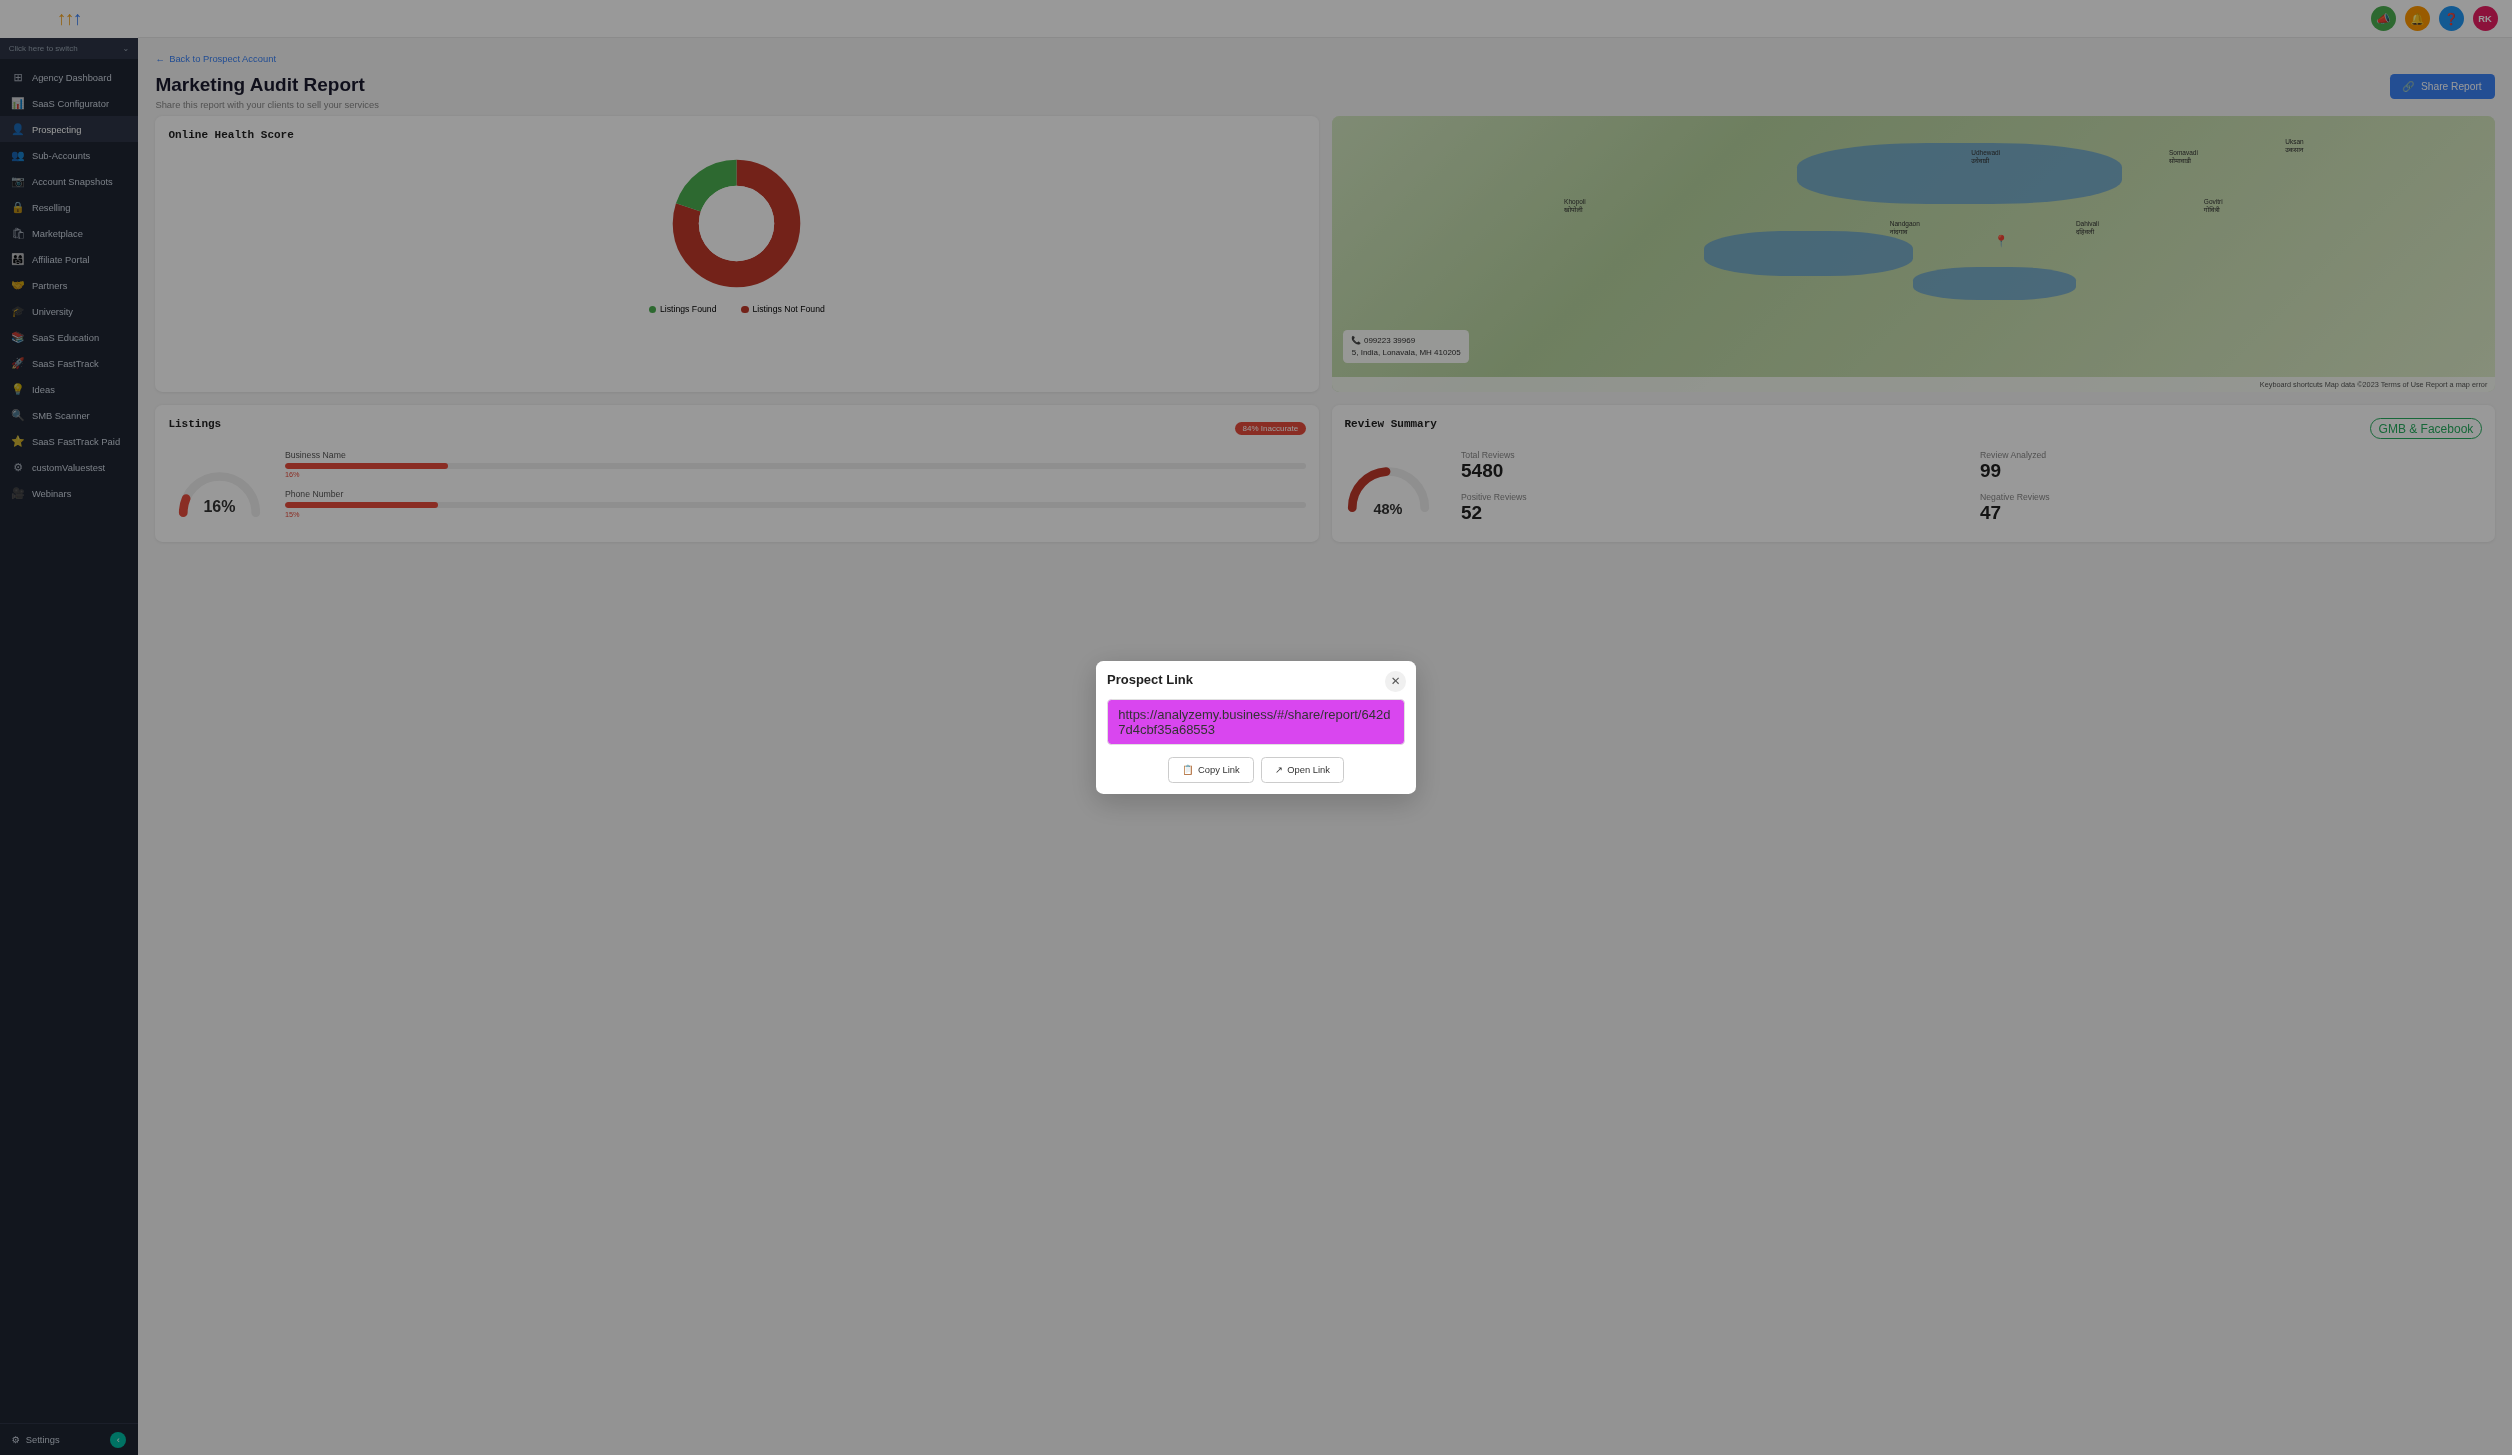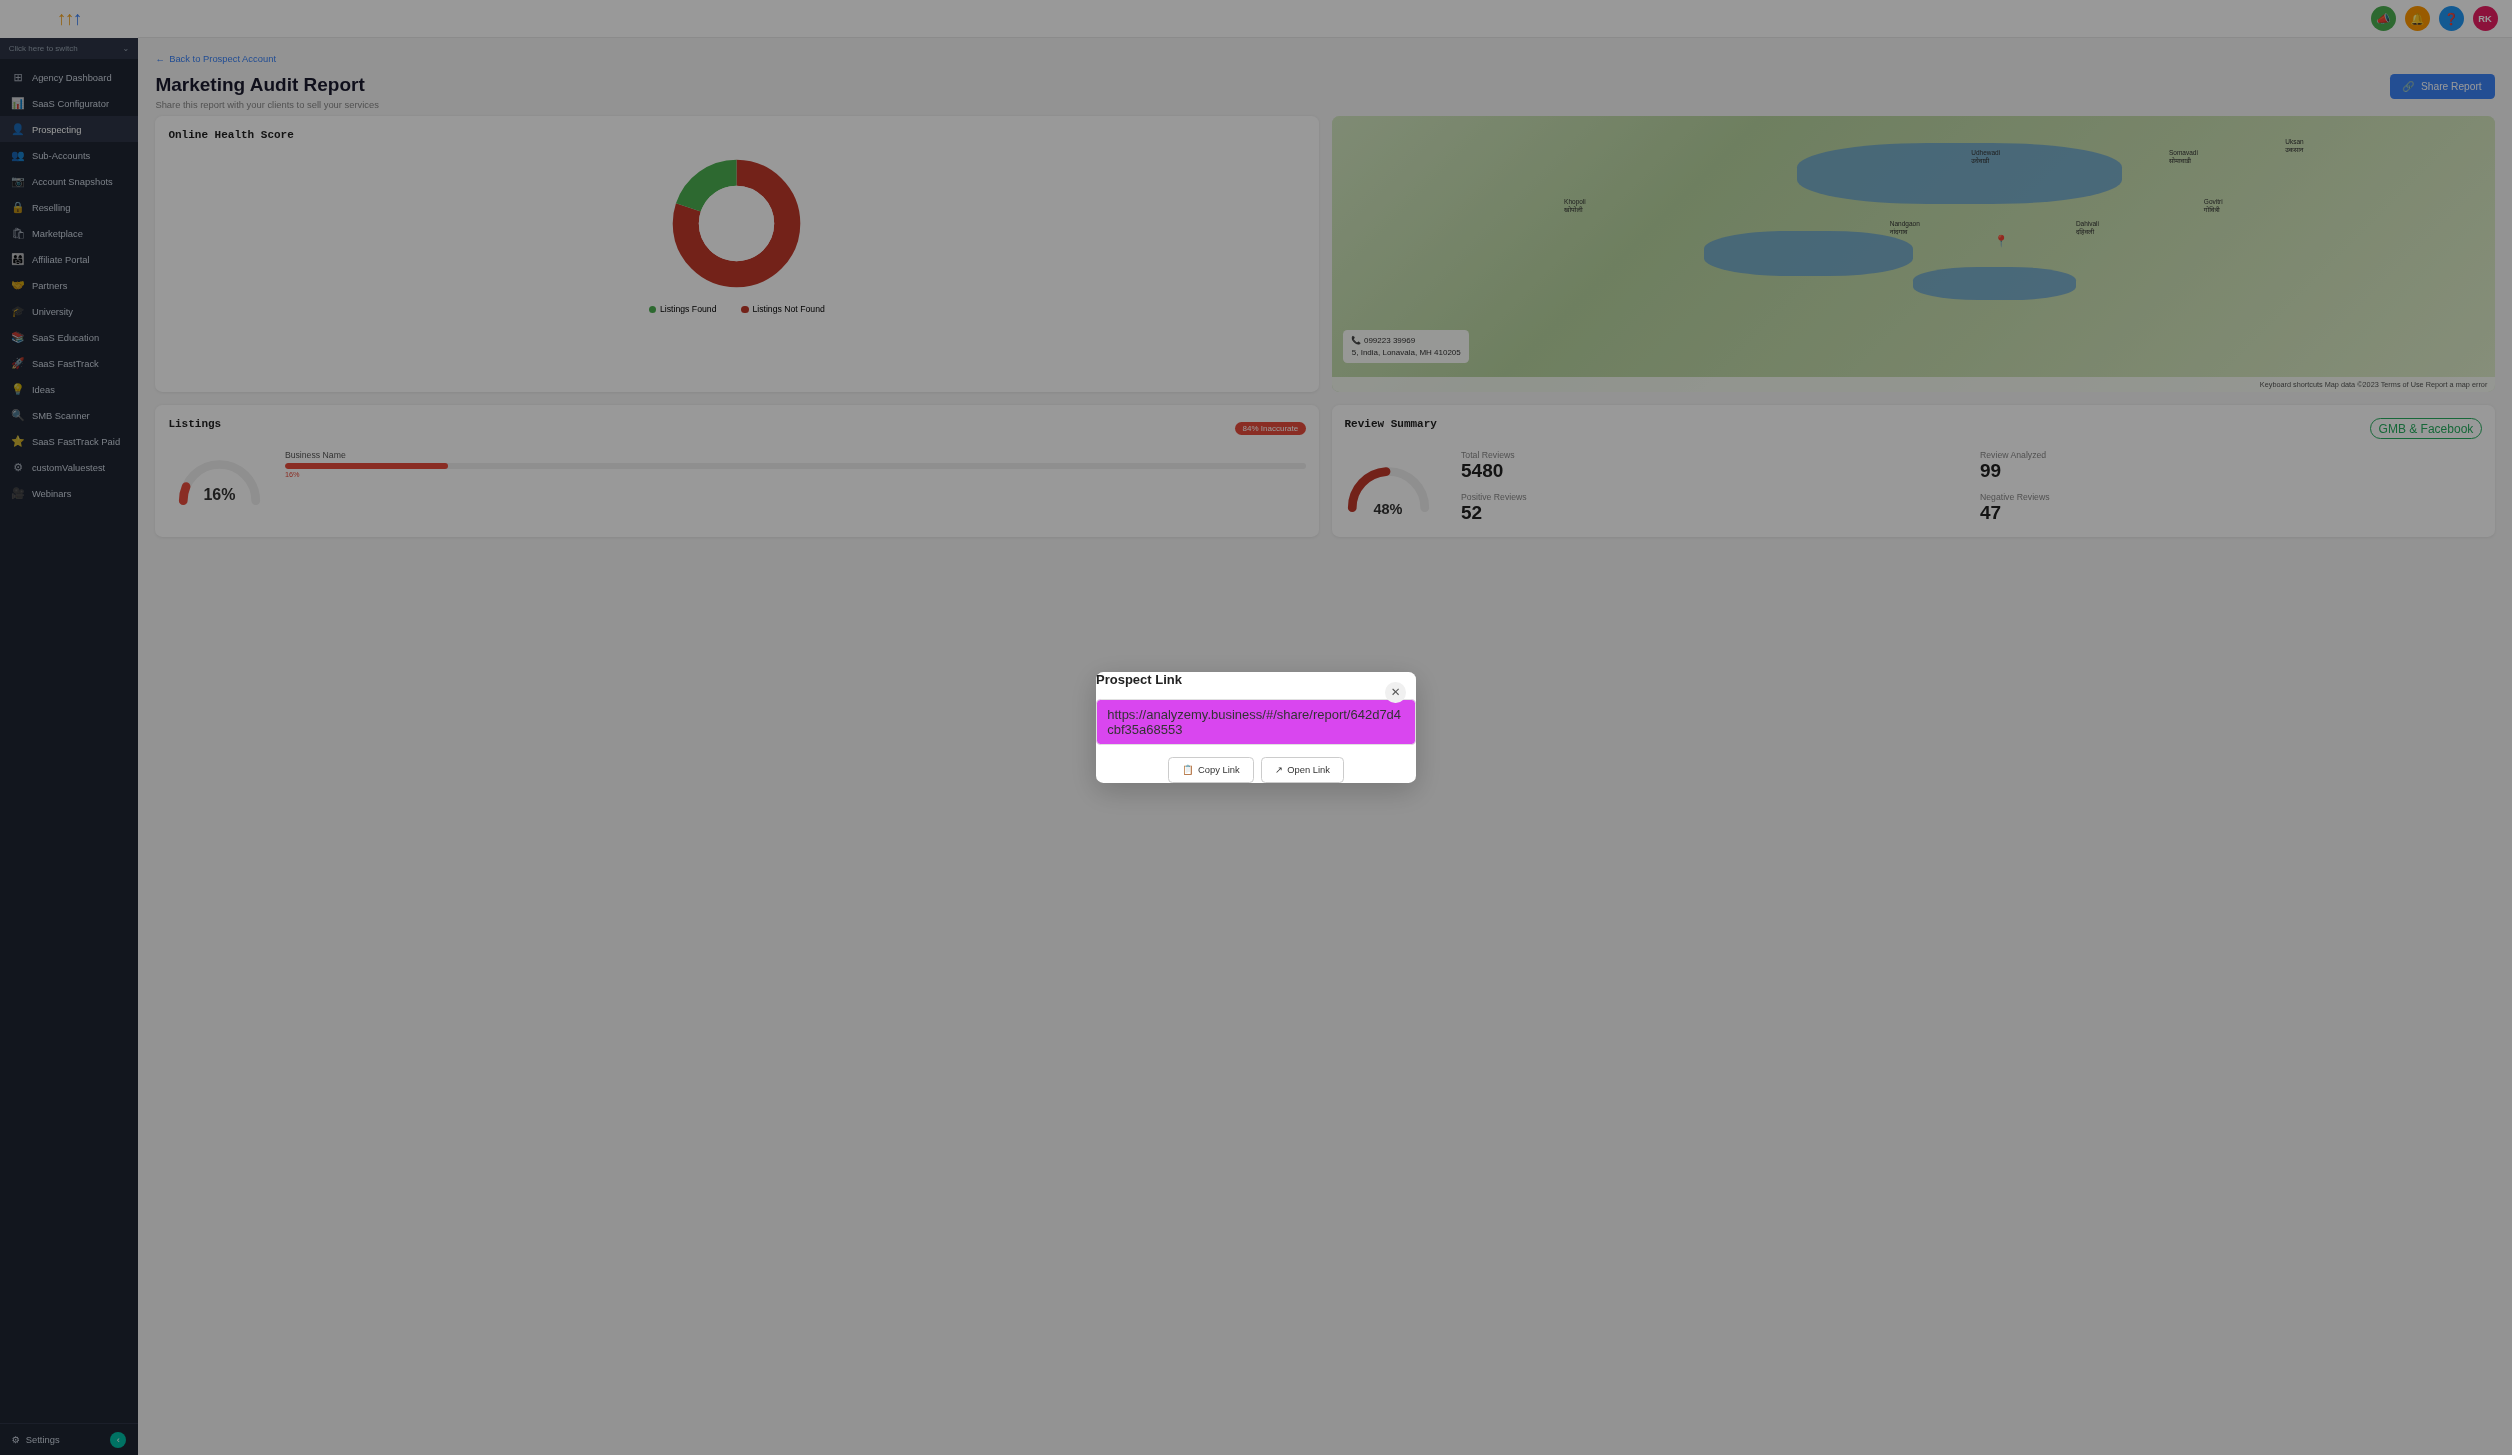--- a/index.html
+++ b/index.html
@@ -242,21 +242,21 @@
       top: 0; left: 0; right: 0; bottom: 0;
       background: rgba(0,0,0,0.4);
       display: flex;
       align-items: center;
       justify-content: center;
       z-index: 1000;
     }
     .modal {
       background: #fff;
       border-radius: 7.3px;
-      padding: 0;
+      padding: 11px;
       width: 320px;
       box-shadow: 0 7.3px 29px rgba(0,0,0,0.2);
       position: relative;
     }
     .modal-title { font-size: 13px; font-weight: 600; color: #222; margin-bottom: 11.6px; }
     .modal-close {
       position: absolute;
       top: 10.2px; right: 10.2px;
       background: #f0f0f0;
       border: none;
@@ -480,20 +480,27 @@
             <div style="margin-top:-22px; font-size:16px; font-weight:700; color:#333;">16%</div>
           </div>
           <div class="listing-bars">
             <div class="bar-item">
               <div class="bar-label">Business Name</div>
               <div class="bar-track">
                 <div class="bar-fill" style="width:16%;"></div>
               </div>
               <div class="bar-pct">16%</div>
             </div>
+            <div class="bar-item">
+              <div class="bar-label">Phone Number</div>
+              <div class="bar-track">
+                <div class="bar-fill" style="width:15%;"></div>
+              </div>
+              <div class="bar-pct">15%</div>
+            </div>
           </div>
         </div>
       </div>
 
       <div class="card">
         <div class="card-header" style="display:flex;justify-content:space-between;align-items:center;">
           <span class="card-title">Review Summary</span>
           <span class="badge-gmb">GMB &amp; Facebook</span>
         </div>
         <div class="review-body">

